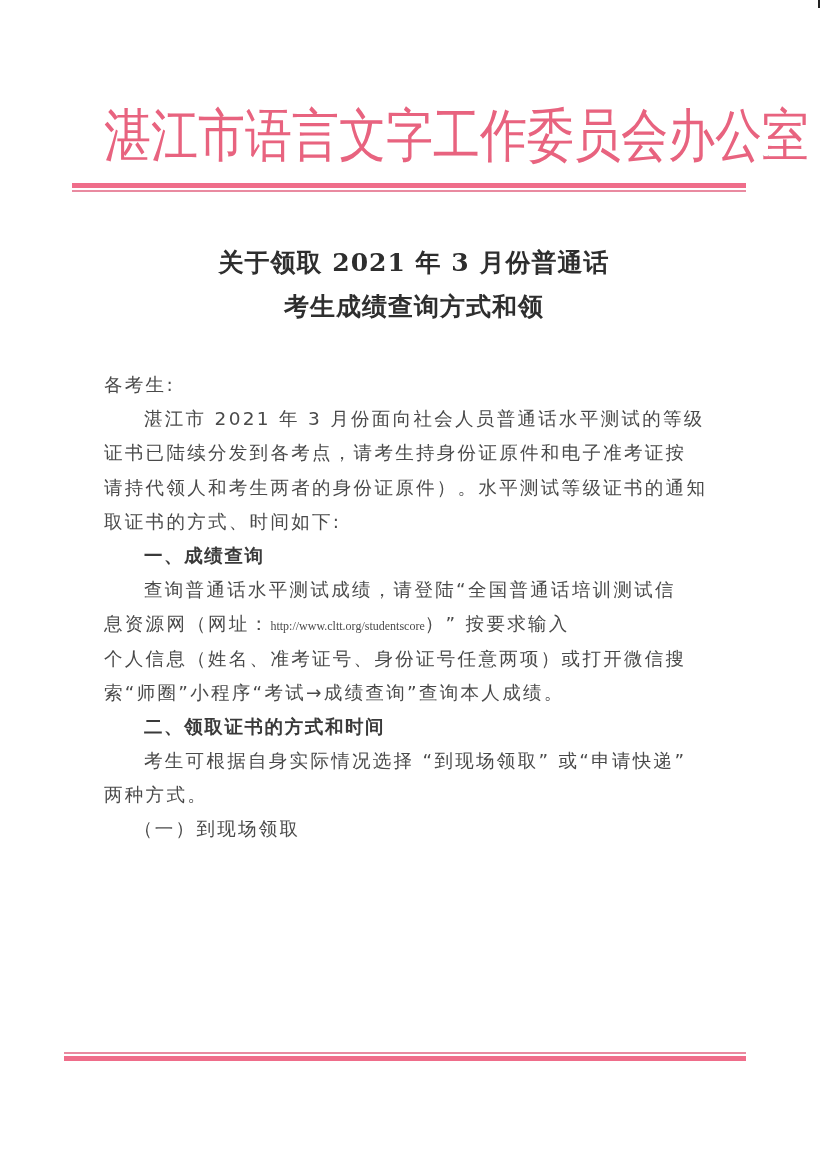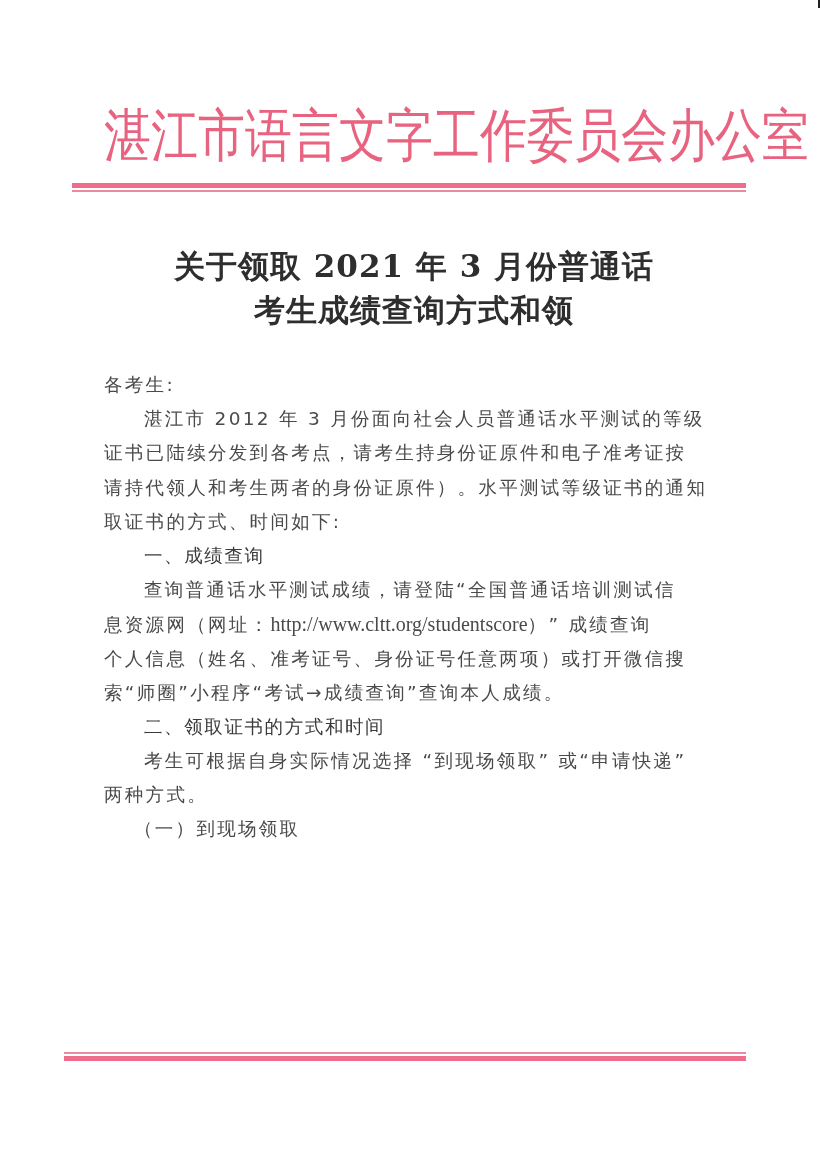--- a/index.html
+++ b/index.html
@@ -31,66 +31,66 @@
     .rule { position: absolute; left: 72px; width: 674px; }
     .rule .thick { height: 5px; background: #ef6d8a; }
     .rule .gap { height: 2px; background: #fff; }
     .rule .thin { height: 2px; background: #e98aa0; }
     .rule-top { top: 183px; }
     .rule-bottom { top: 1052px; left: 64px; width: 682px; }
 
     .title {
       position: absolute; left: 0; width: 828px; text-align: center;
       font-family: "DejaVu Serif", "Liberation Serif", serif;
-      font-weight: bold; font-size: 31px; color: #2e2e2e;
+      font-weight: bold; font-size: 25px; color: #2e2e2e;
       letter-spacing: 1px;
     }
     .title-1 { top: 246px; }
     .title-2 { top: 290px; }
 
     .body {
       position: absolute; left: 104px; top: 368px; width: 620px;
       font-family: "DejaVu Sans", "Liberation Sans", sans-serif;
       font-size: 18.5px; color: #4a4a4a;
     }
     .line {
       height: 34.2px; line-height: 34.2px; white-space: nowrap;
       letter-spacing: 2.3px;
     }
     .indent { padding-left: 40px; }
-    .heading { font-size: 18.5px; color: #3a3a3a; letter-spacing: 1.6px; }
-    .url { font-family: "Liberation Serif", serif; letter-spacing: 0; font-size: 20px; }
+    .heading { font-size: 18.5px; color: #3a3a3a; letter-spacing: 1.6px; font-weight: bold; }
+    .url { font-family: "Liberation Serif", serif; letter-spacing: 0; font-size: 12px; }
   </style>
 </head>
 <body>
 
 <div class="scan-mark"></div>
 <div class="speck">·.·</div>
 
 <div class="letterhead">湛江市语言文字工作委员会办公室</div>
 
 <div class="rule rule-top">
   <div class="thick"></div>
   <div class="gap"></div>
   <div class="thin"></div>
 </div>
 
 <div class="title title-1">关于领取 2021 年 3 月份普通话</div>
 <div class="title title-2">考生成绩查询方式和领</div>
 
 <div class="body">
   <div class="line">各考生:</div>
-  <div class="line indent">湛江市 2012 年 3 月份面向社会人员普通话水平测试的等级</div>
+  <div class="line indent">湛江市 2021 年 3 月份面向社会人员普通话水平测试的等级</div>
   <div class="line">证书已陆续分发到各考点，请考生持身份证原件和电子准考证按</div>
   <div class="line">请持代领人和考生两者的身份证原件）。水平测试等级证书的通知</div>
   <div class="line">取证书的方式、时间如下:</div>
 
   <div class="line indent heading">一、成绩查询</div>
   <div class="line indent">查询普通话水平测试成绩，请登陆“全国普通话培训测试信</div>
-  <div class="line"><span>息资源网（网址：</span><span class="url">http://www.cltt.org/studentscore</span><span>）” 成绩查询</span></div>
+  <div class="line"><span>息资源网（网址：</span><span class="url">http://www.cltt.org/studentscore</span><span>）” 按要求输入</span></div>
   <div class="line">个人信息（姓名、准考证号、身份证号任意两项）或打开微信搜</div>
   <div class="line">索“师圈”小程序“考试→成绩查询”查询本人成绩。</div>
 
   <div class="line indent heading">二、领取证书的方式和时间</div>
   <div class="line indent">考生可根据自身实际情况选择 “到现场领取” 或“申请快递”</div>
   <div class="line">两种方式。</div>
   <div class="line indent" style="padding-left:30px">（一）到现场领取</div>
 </div>
 
 <div class="rule rule-bottom">

